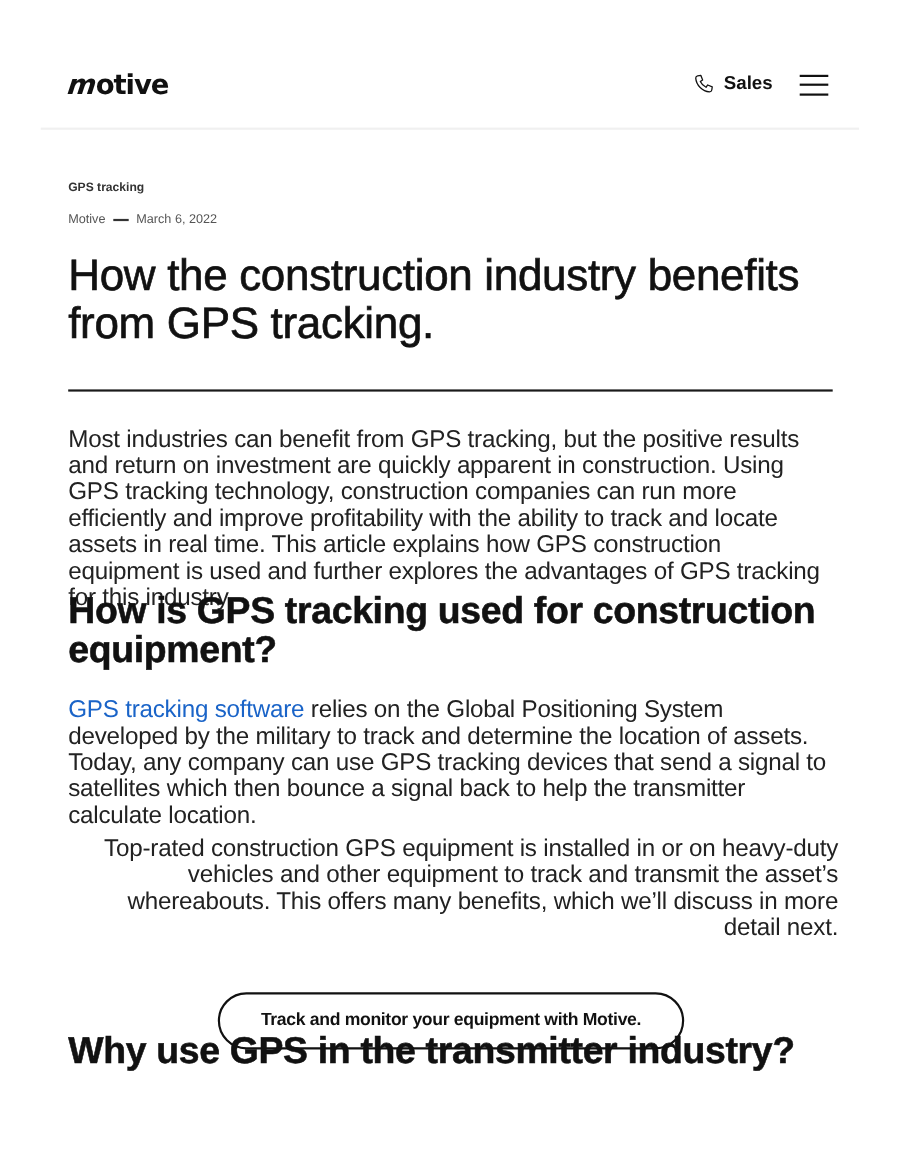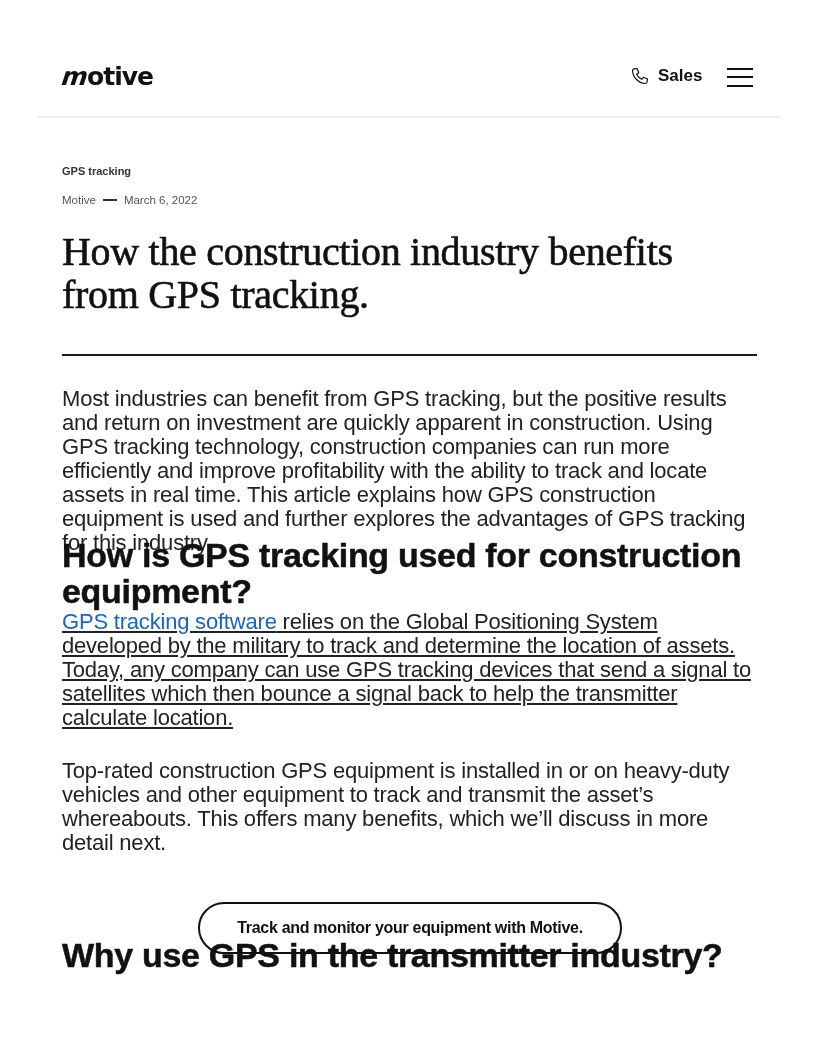--- a/index.html
+++ b/index.html
@@ -15,29 +15,29 @@
   .menu { position: absolute; left: 690px; top: 67px; width: 26px; height: 22px; cursor: pointer; }
   .menu span { position: absolute; left: 0; width: 26px; height: 2px; background: #111; }
   .menu span:nth-child(1) { top: 1px; }
   .menu span:nth-child(2) { top: 9px; }
   .menu span:nth-child(3) { top: 18px; }
 
   .content { position: absolute; left: 62px; top: 0; width: 696px; }
   .category { position: absolute; top: 165px; font-size: 11px; color: #333; font-weight: bold; }
   .byline { position: absolute; top: 194px; font-size: 11.5px; color: #555; display: flex; align-items: center; white-space: nowrap; }
   .byline .dash { display: inline-block; width: 14px; height: 1.5px; background: #333; margin: 0 7px; }
-  .title { position: absolute; top: 230px; width: 696px; font-size: 40px; line-height: 43px; font-weight: normal; letter-spacing: -0.3px; color: #111; font-family: Liberation Serif, serif; -webkit-text-stroke: 0.6px #111; }
+  .title { position: absolute; top: 230px; width: 696px; font-size: 40px; line-height: 43px; font-weight: normal; letter-spacing: -0.3px; color: #111; -webkit-text-stroke: 0.6px #111; }
   .rule { position: absolute; top: 354px; width: 695px; height: 2px; background: #1a1a1a; }
 
   .para { position: absolute; width: 700px; font-size: 22px; line-height: 24px; color: #222; letter-spacing: -0.2px; }
   .p1 { top: 387px; }
   .h2 { position: absolute; width: 700px; font-size: 34px; line-height: 36px; color: #111; letter-spacing: -0.3px; -webkit-text-stroke: 0.5px #111; }
   .h2a { top: 537px; }
-  .p2 { top: 610px; text-decoration: underline; }
-  .p3 { top: 759px; }
+  .p2 { top: 633px; }
+  .p3 { top: 759px; text-align: right; }
   .link { color: #1a64c8; text-decoration: none; cursor: pointer; }
 
   .cta { position: absolute; left: 136px; top: 862px; width: 424px; height: 52px; border: 2px solid #111; border-radius: 26px; display: flex; align-items: center; justify-content: center; font-size: 16px; font-weight: bold; color: #111; cursor: pointer; background: #fff; letter-spacing: -0.3px; margin-top: 40px; }
   .h2b { top: 937px; white-space: nowrap; }
 </style>
 </head>
 <body>
 
 <header class="header">
   <div class="logo"><span class="m">m</span><span>otive</span></div>

